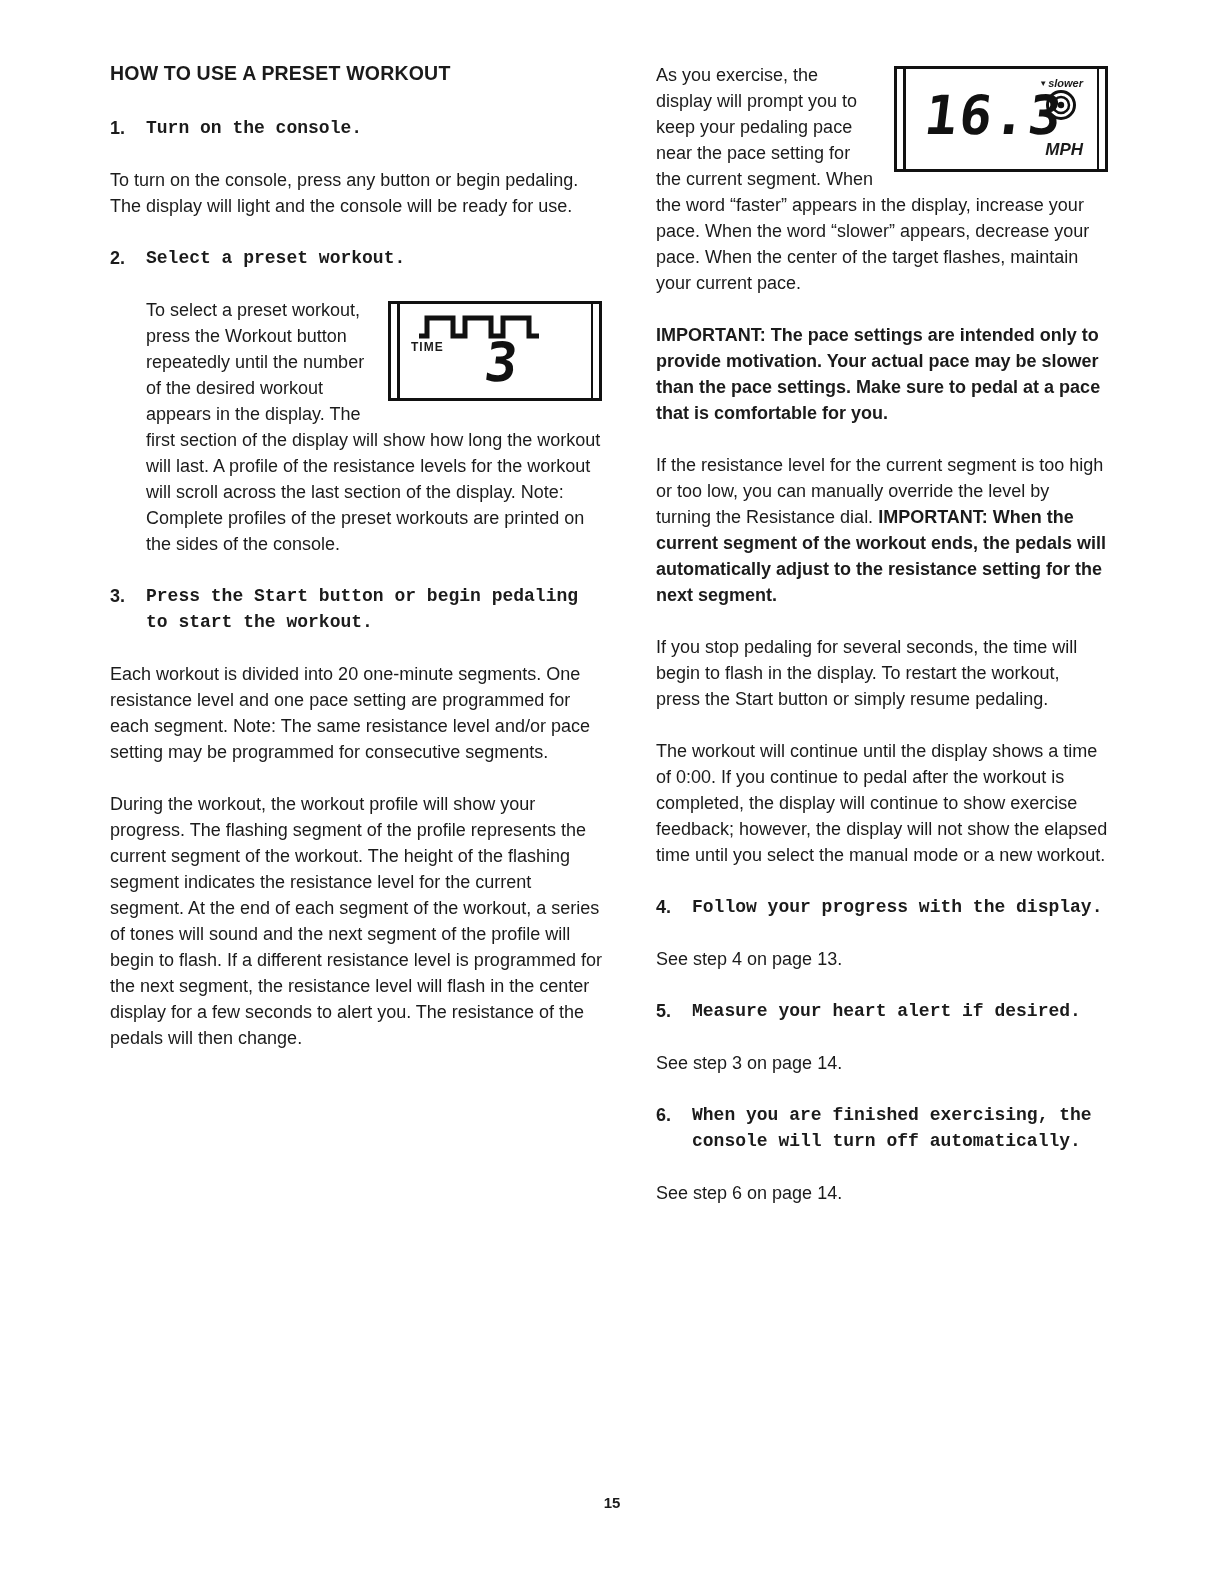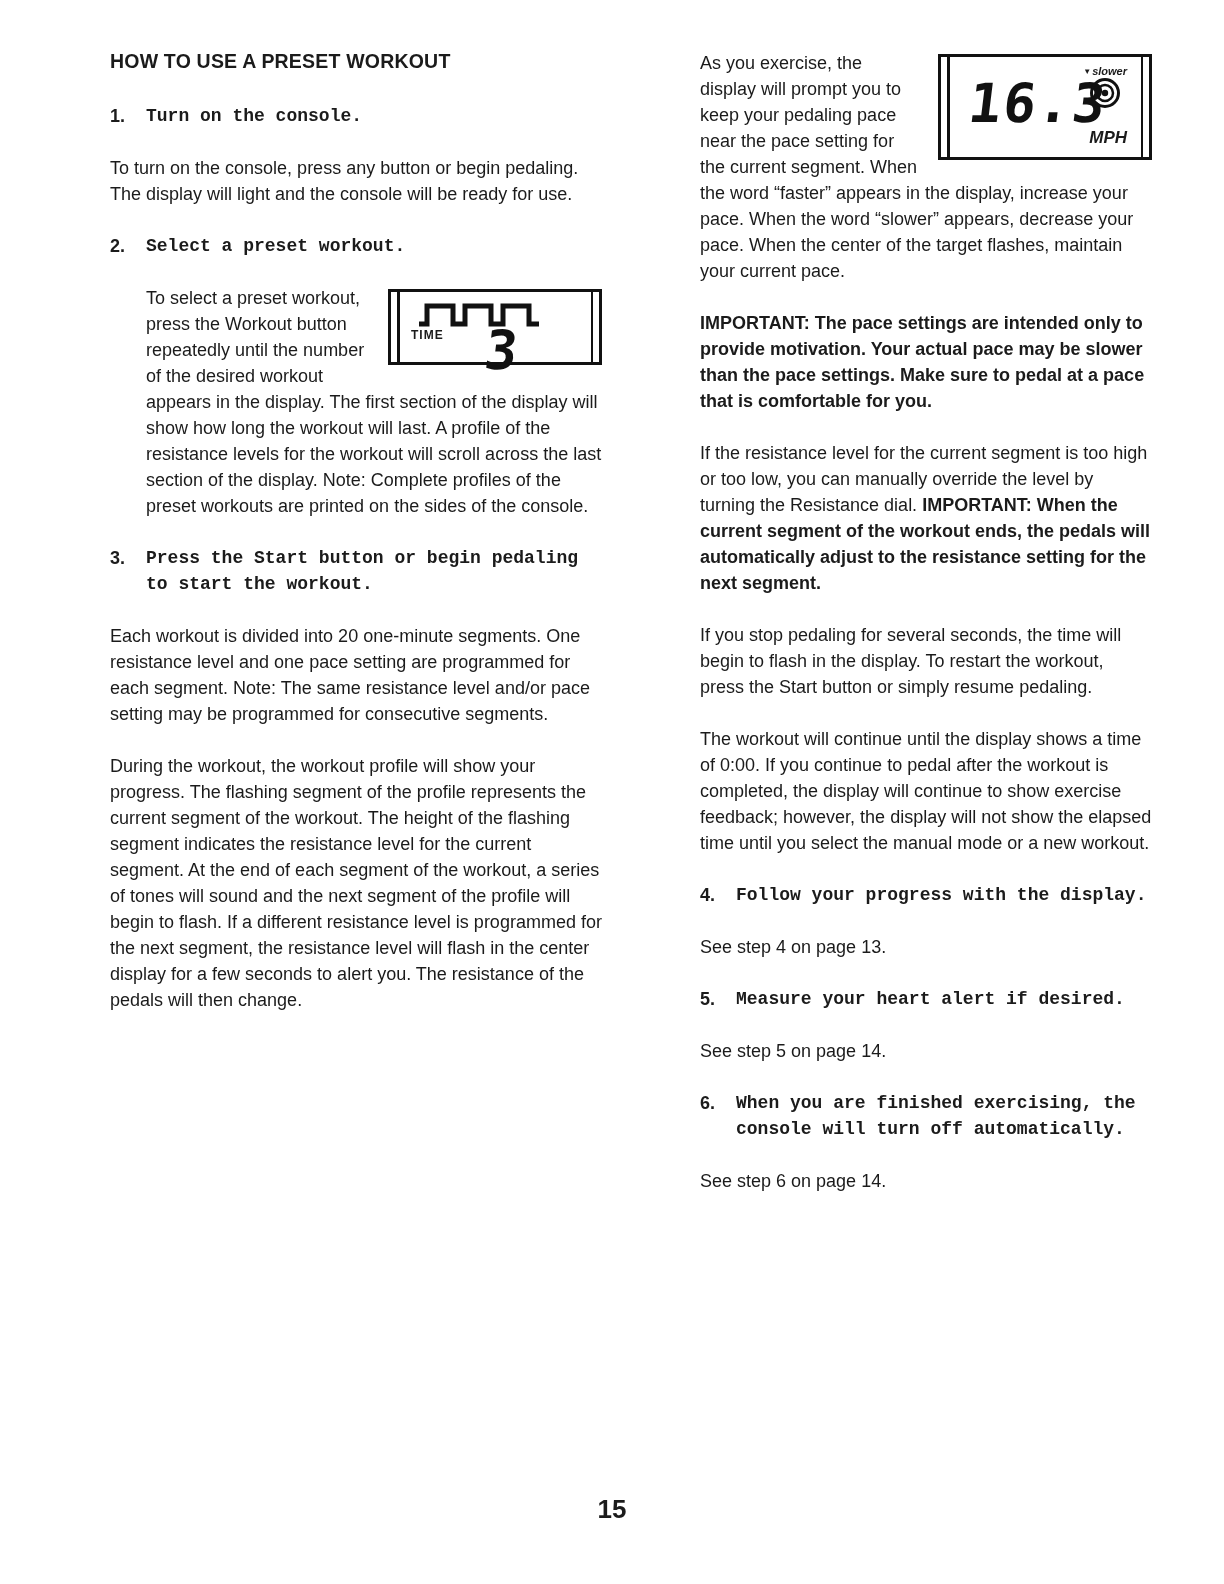--- a/index.html
+++ b/index.html
@@ -11,24 +11,23 @@
   }
   .page {
     position:relative;
     width:1224px;
     height:1584px;
     background:#ffffff;
     overflow:hidden;
   }
   .columns {
     position:absolute;
-    top:50px;
+    top:62px;
     left:110px;
     display:flex;
-    gap:44px;
   }
   .col-left  { width:492px; margin-right:54px; }
   .col-right { width:452px; }
 
   h1.heading {
     font-size:19.5px;
     font-weight:bold;
     margin:0 0 30px 0;
     letter-spacing:.2px;
   }
@@ -85,37 +84,37 @@
     display:flex; align-items:center; gap:1px;
     font-size:11px; font-weight:bold; font-style:italic; line-height:11px;
   }
   .down-arrow { font-size:8px; font-style:normal; }
   .mph-label {
     position:absolute; right:22px; bottom:6px;
     font-size:17px; font-weight:bold; font-style:italic;
   }
 
   
-  .time-lcd { width:214px; height:76px; margin:4px 0 8px 14px; }
+  .time-lcd { width:214px; height:100px; margin:4px 0 8px 14px; }
   .profile-svg { position:absolute; top:8px; left:26px; }
   .time-label {
     position:absolute; left:20px; top:30px;
     font-size:12px; font-weight:bold; letter-spacing:1px;
   }
   .time-digit {
     position:absolute; left:94px; top:32px;
     font-size:54px; line-height:1;
   }
 
   .page-number {
     position:absolute;
     left:0; right:0;
     top:1494px;
     text-align:center;
-    font-size:26px;
+    font-size:15px;
     font-weight:bold;
   }
 </style>
 </head>
 <body>
 
 <div class="page">
   <div class="columns">
 
     <div class="col-left">
@@ -188,21 +187,21 @@
       <div class="step-head">
         <span class="num">4.</span>
         <span class="title">Follow your progress with the display.</span>
       </div>
       <p class="para indent">See step 4 on page 13.</p>
 
       <div class="step-head">
         <span class="num">5.</span>
         <span class="title">Measure your heart alert if desired.</span>
       </div>
-      <p class="para indent">See step 5 on page 14.</p>
+      <p class="para indent">See step 3 on page 14.</p>
 
       <div class="step-head">
         <span class="num">6.</span>
         <span class="title">When you are finished exercising, the console will turn off automatically.</span>
       </div>
       <p class="para indent">See step 6 on page 14.</p>
 
     </div>
   </div>
 

